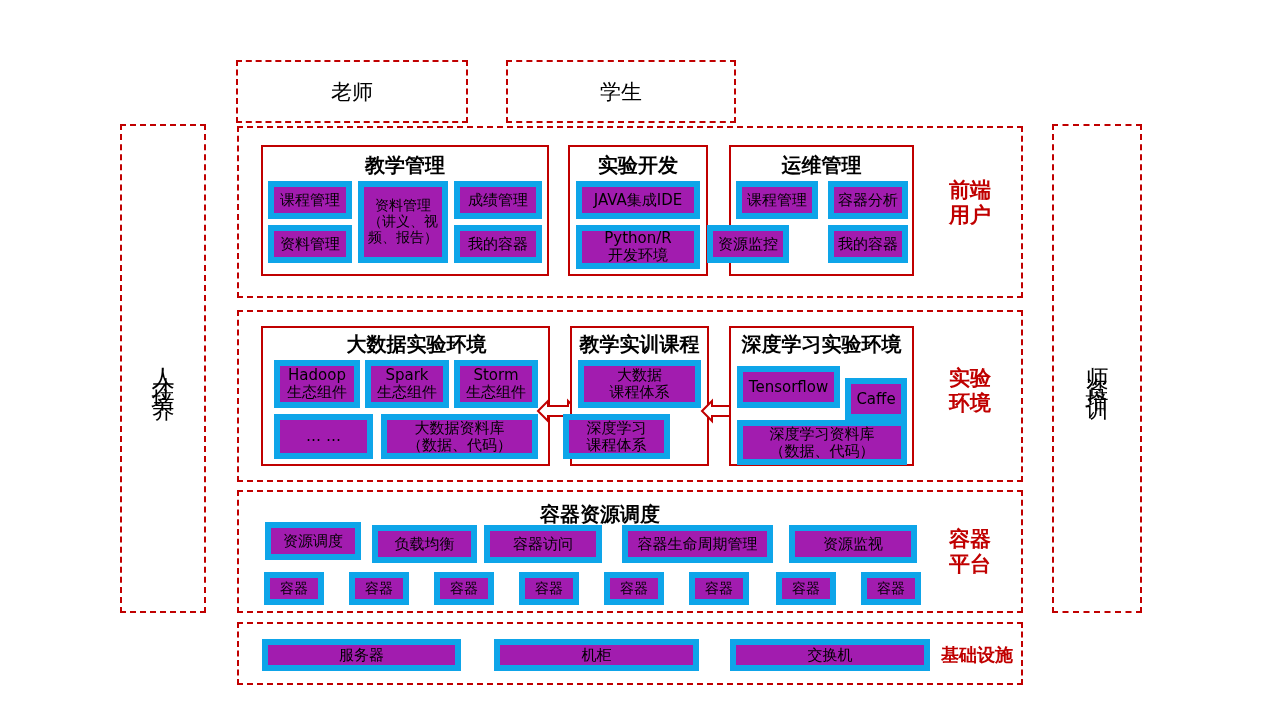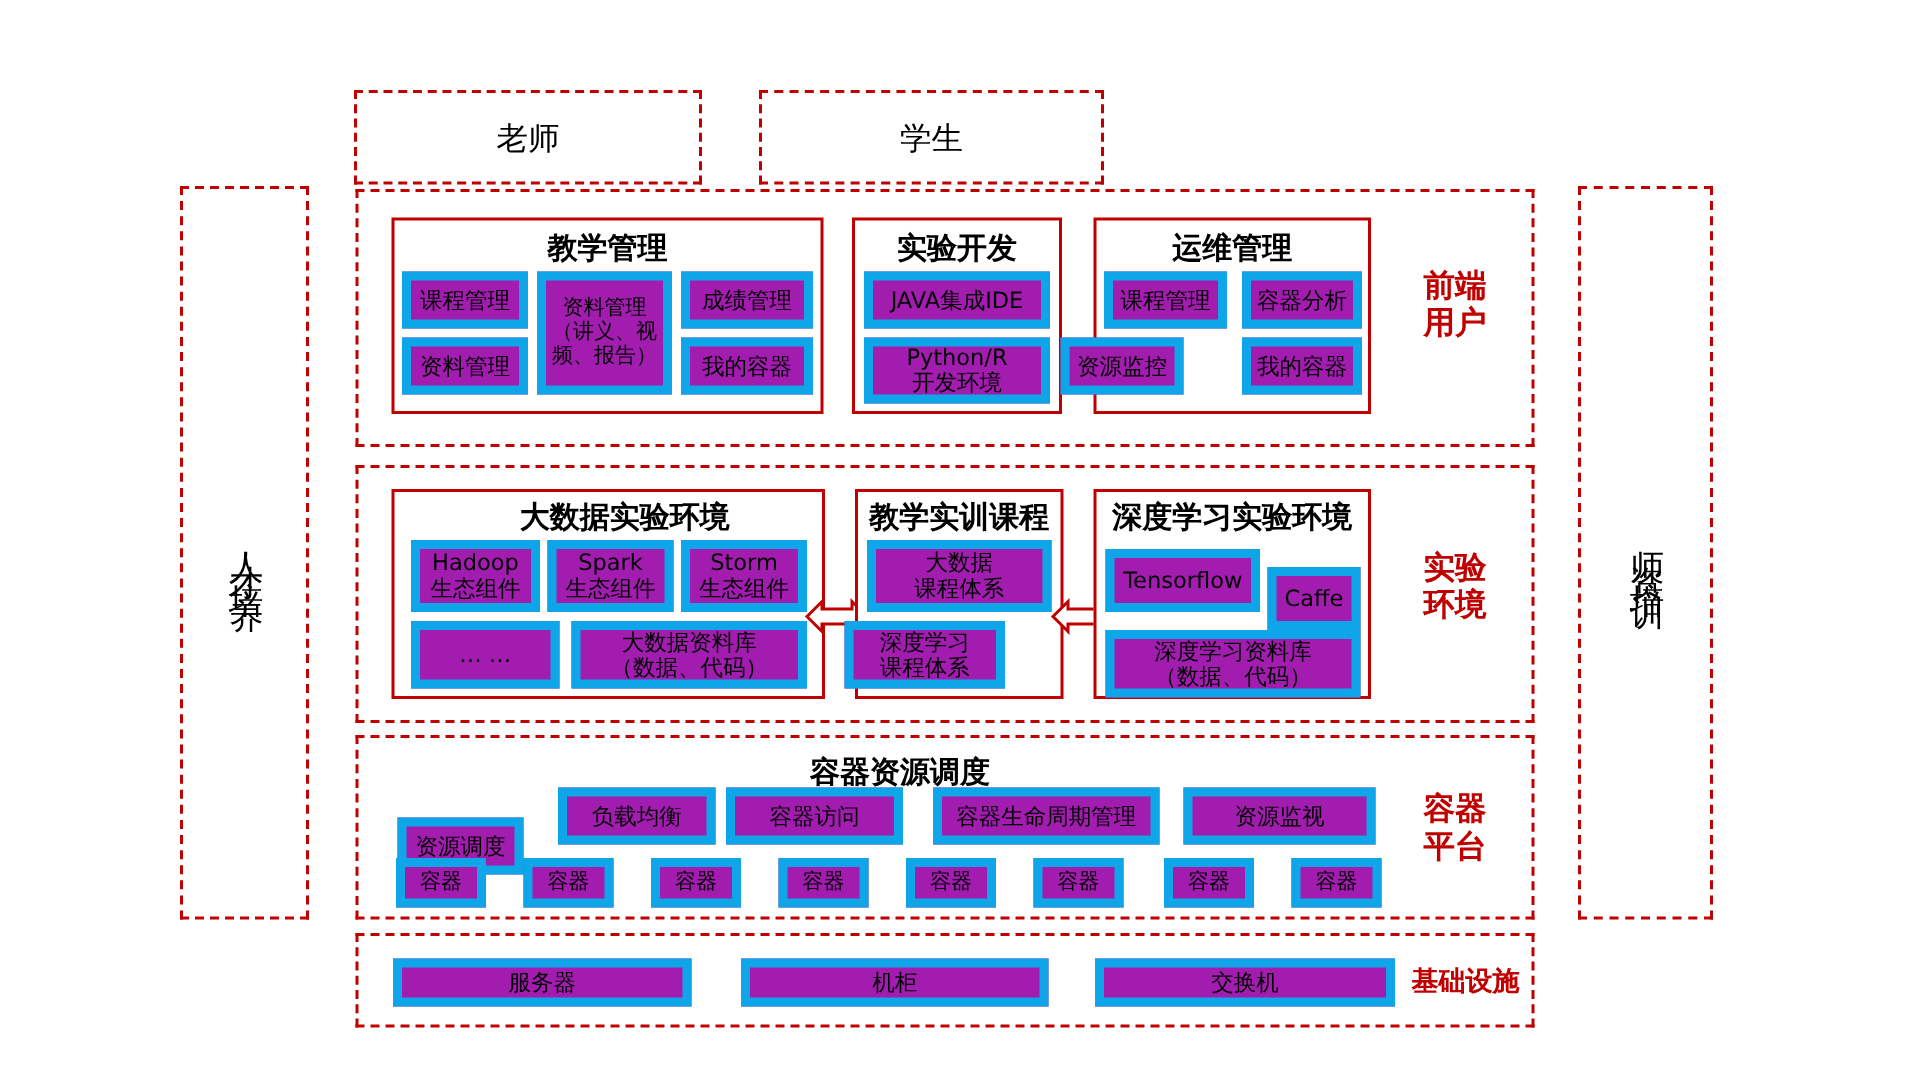--- a/index.html
+++ b/index.html
@@ -186,21 +186,21 @@
   </div>
 
   <div class="sidelabel" style="left:929px;top:366px;width:82px;font-size:21px;">
     <div>实验</div>
     <div>环境</div>
   </div>
 
   <div class="dashbox" style="left:237px;top:490px;width:786px;height:123px;"></div>
   <div class="grouptitle" style="left:250px;top:504px;width:700px;">容器资源调度</div>
 
-  <div class="leafbox" style="left:265px;top:545px;width:84px;height:38px;">
+  <div class="leafbox" style="left:265px;top:522px;width:96px;height:38px;">
     <span>资源调度</span>
   </div>
   <div class="leafbox" style="left:372px;top:525px;width:105px;height:38px;">
     <span>负载均衡</span>
   </div>
   <div class="leafbox" style="left:484px;top:525px;width:118px;height:38px;">
     <span>容器访问</span>
   </div>
   <div class="leafbox" style="left:622px;top:525px;width:151px;height:38px;">
     <span>容器生命周期管理</span>

